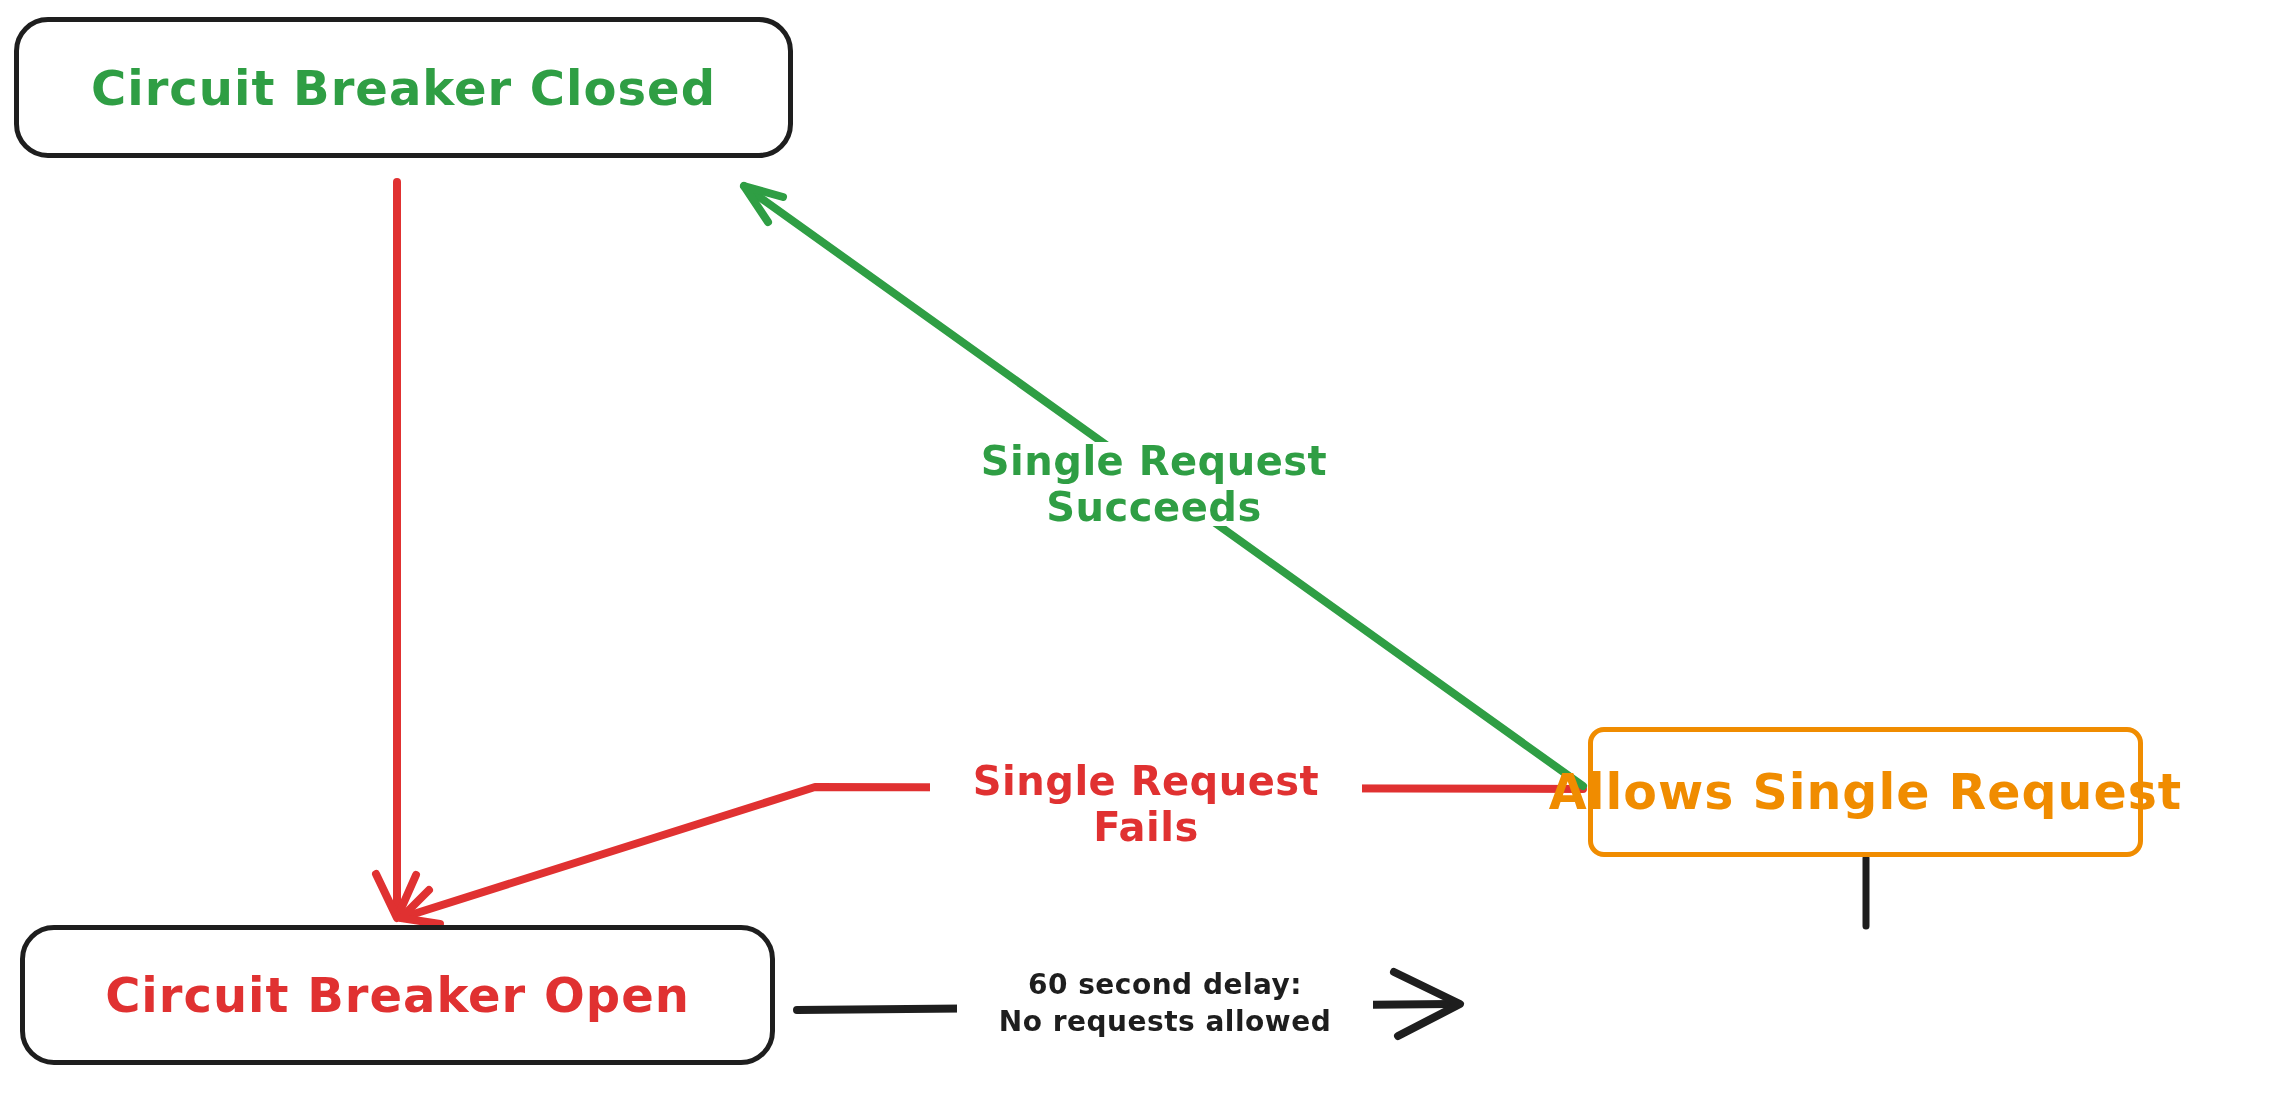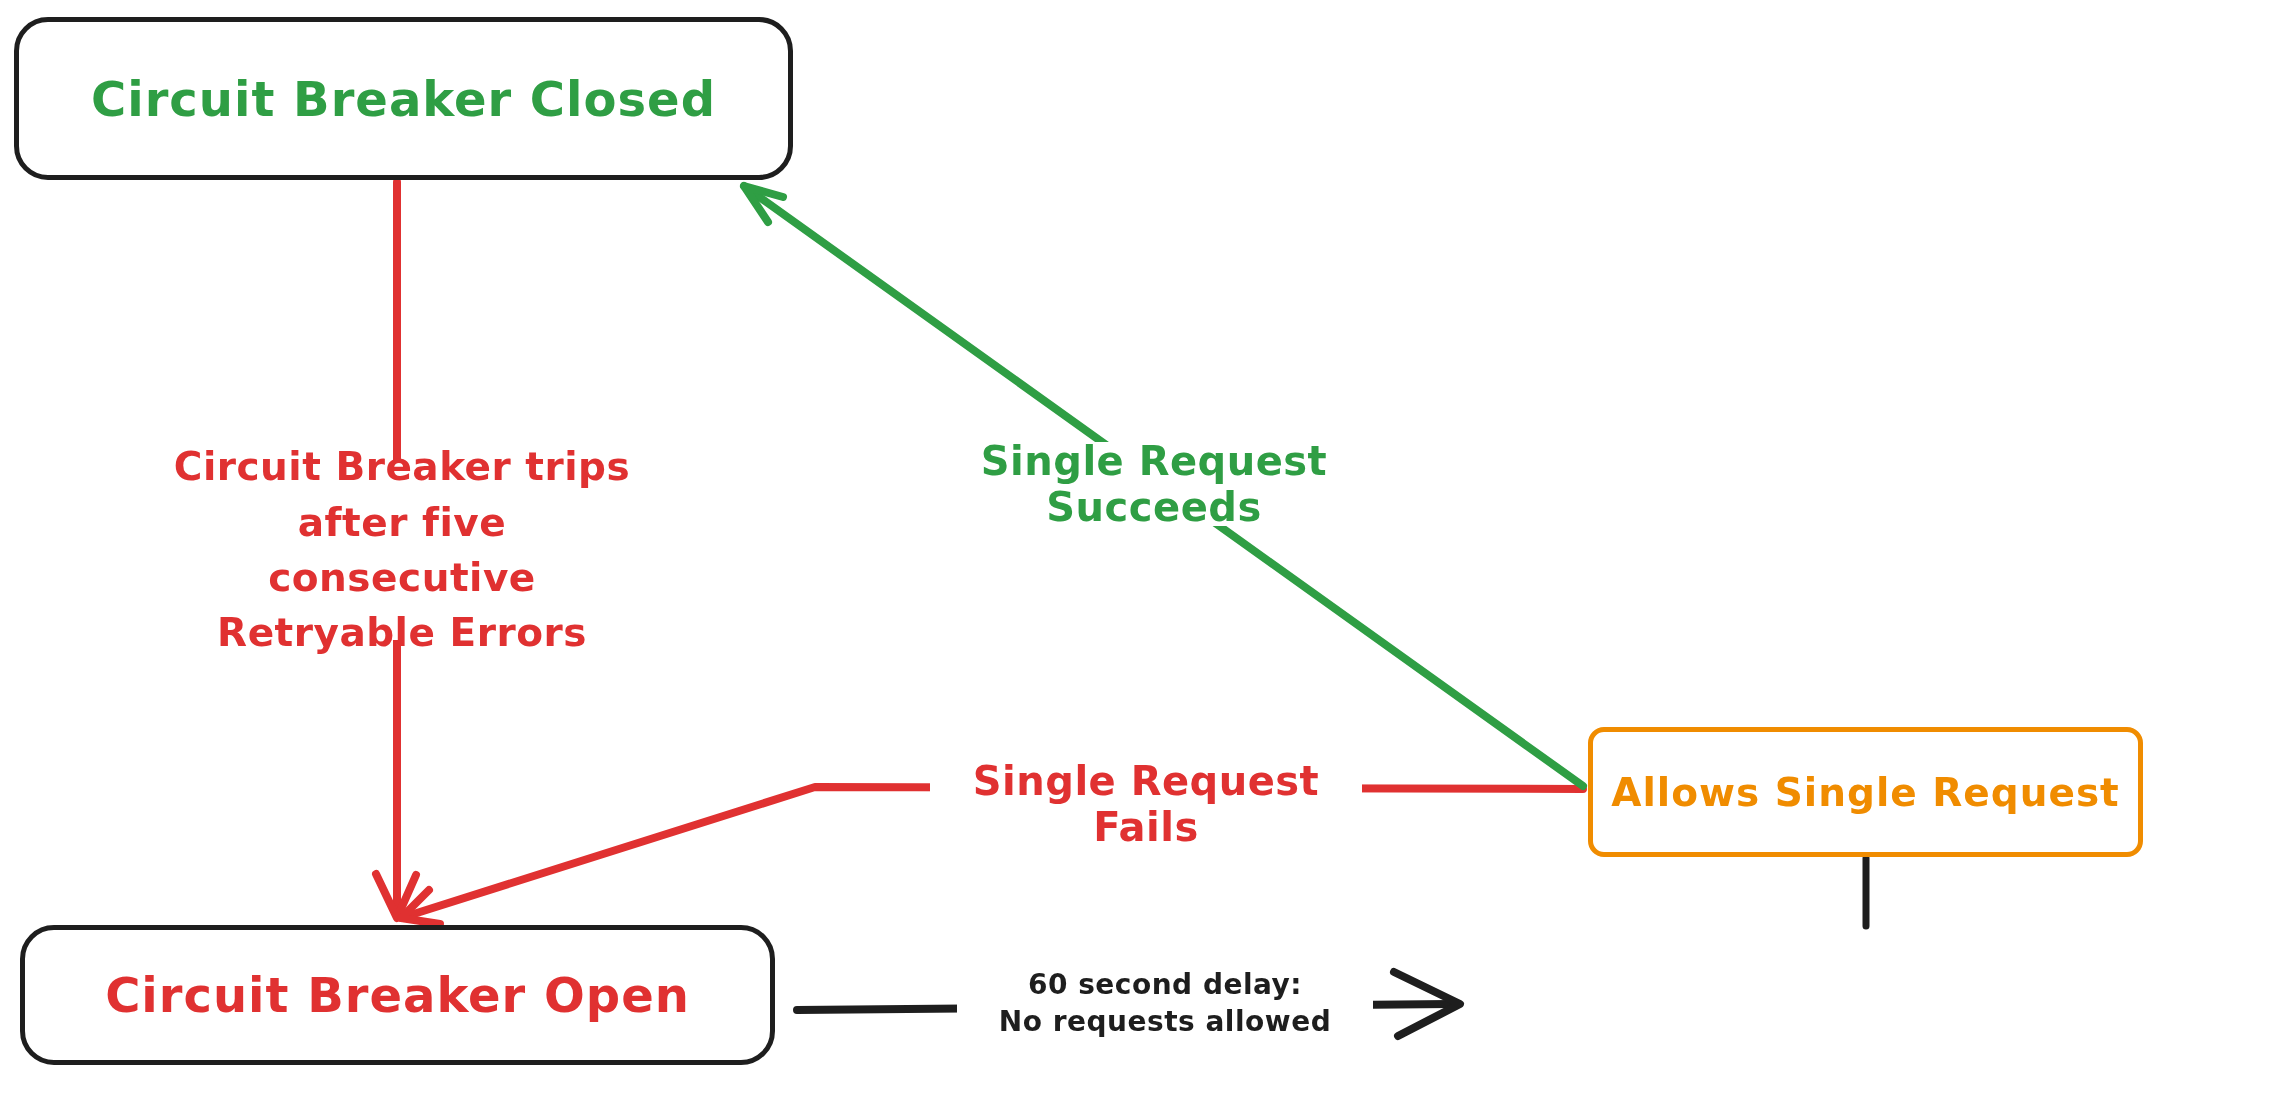--- a/index.html
+++ b/index.html
@@ -27,26 +27,26 @@
     display:flex;align-items:center;justify-content:center;
     background:var(--background);
     border:5px solid var(--ink);
     border-radius:34px;
     text-align:center;
     font-weight:bold;
     letter-spacing:1px;
     z-index:2;
   }
   .node .node-label{white-space:nowrap;}
-  .node-closed{left:14px;top:17px;width:779px;height:163px;color:var(--green);font-size:48px;justify-content:center;}
+  .node-closed{left:14px;top:17px;width:779px;height:141px;color:var(--green);font-size:48px;justify-content:center;}
   .node-open{left:20px;top:925px;width:755px;height:140px;color:var(--red);font-size:48px;}
   .node-half-open{left:1477px;top:927px;width:776px;height:158px;color:var(--orange);font-size:48px;}
   .node-allows{
     left:1588px;top:727px;width:555px;height:130px;
-    color:var(--orange);font-size:39px;
+    color:var(--orange);font-size:49px;
     border:5px solid var(--orange);border-radius:16px;
   }
   .edge-label{
     position:absolute;
     display:flex;align-items:center;justify-content:center;
     background:var(--background);
     text-align:center;
     font-weight:bold;
     white-space:pre-line;
     letter-spacing:0.5px;
@@ -89,23 +89,20 @@
 
   <div class="node node-open">
     <span class="node-label">Circuit Breaker Open</span>
   </div>
 
 
   <div class="node node-allows">
     <span class="node-label">Allows Single Request</span>
   </div>
 
-  <div class="edge-label label-trip">Circuit Breaker trips
-after five consecutive
-Retryable Errors</div>
 
   <div class="edge-label label-succeeds">Single Request Succeeds</div>
 
   <div class="edge-label label-fails">Single Request Fails</div>
 
   <div class="edge-label label-delay">60 second delay:
 No requests allowed</div>
 
 </div>
 

